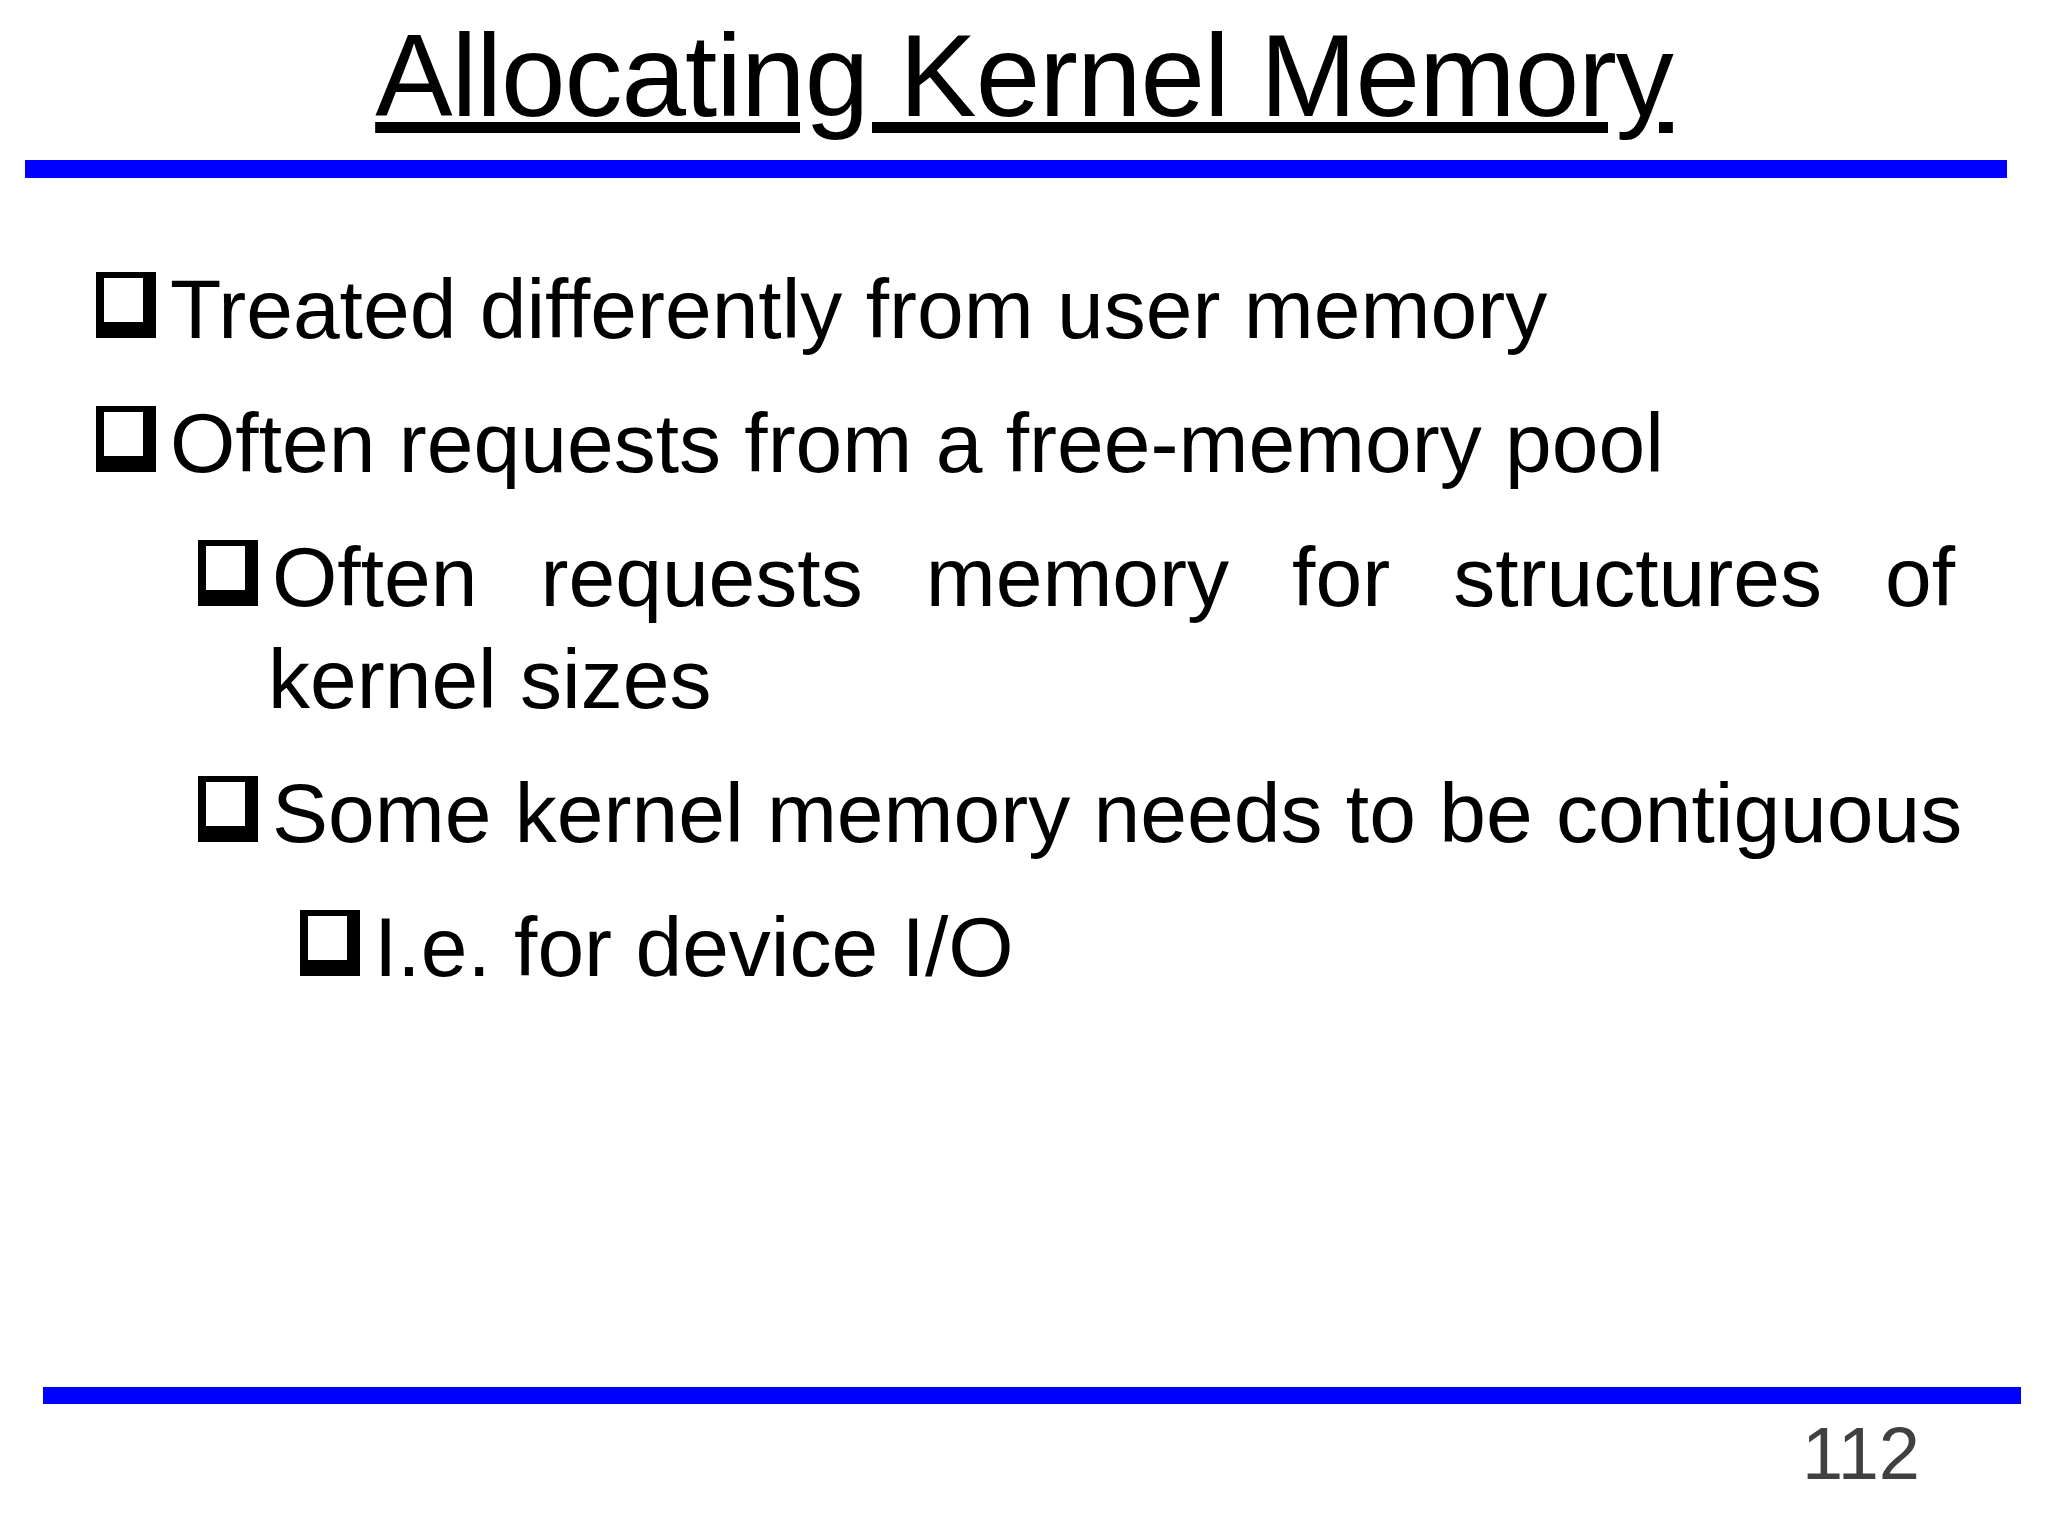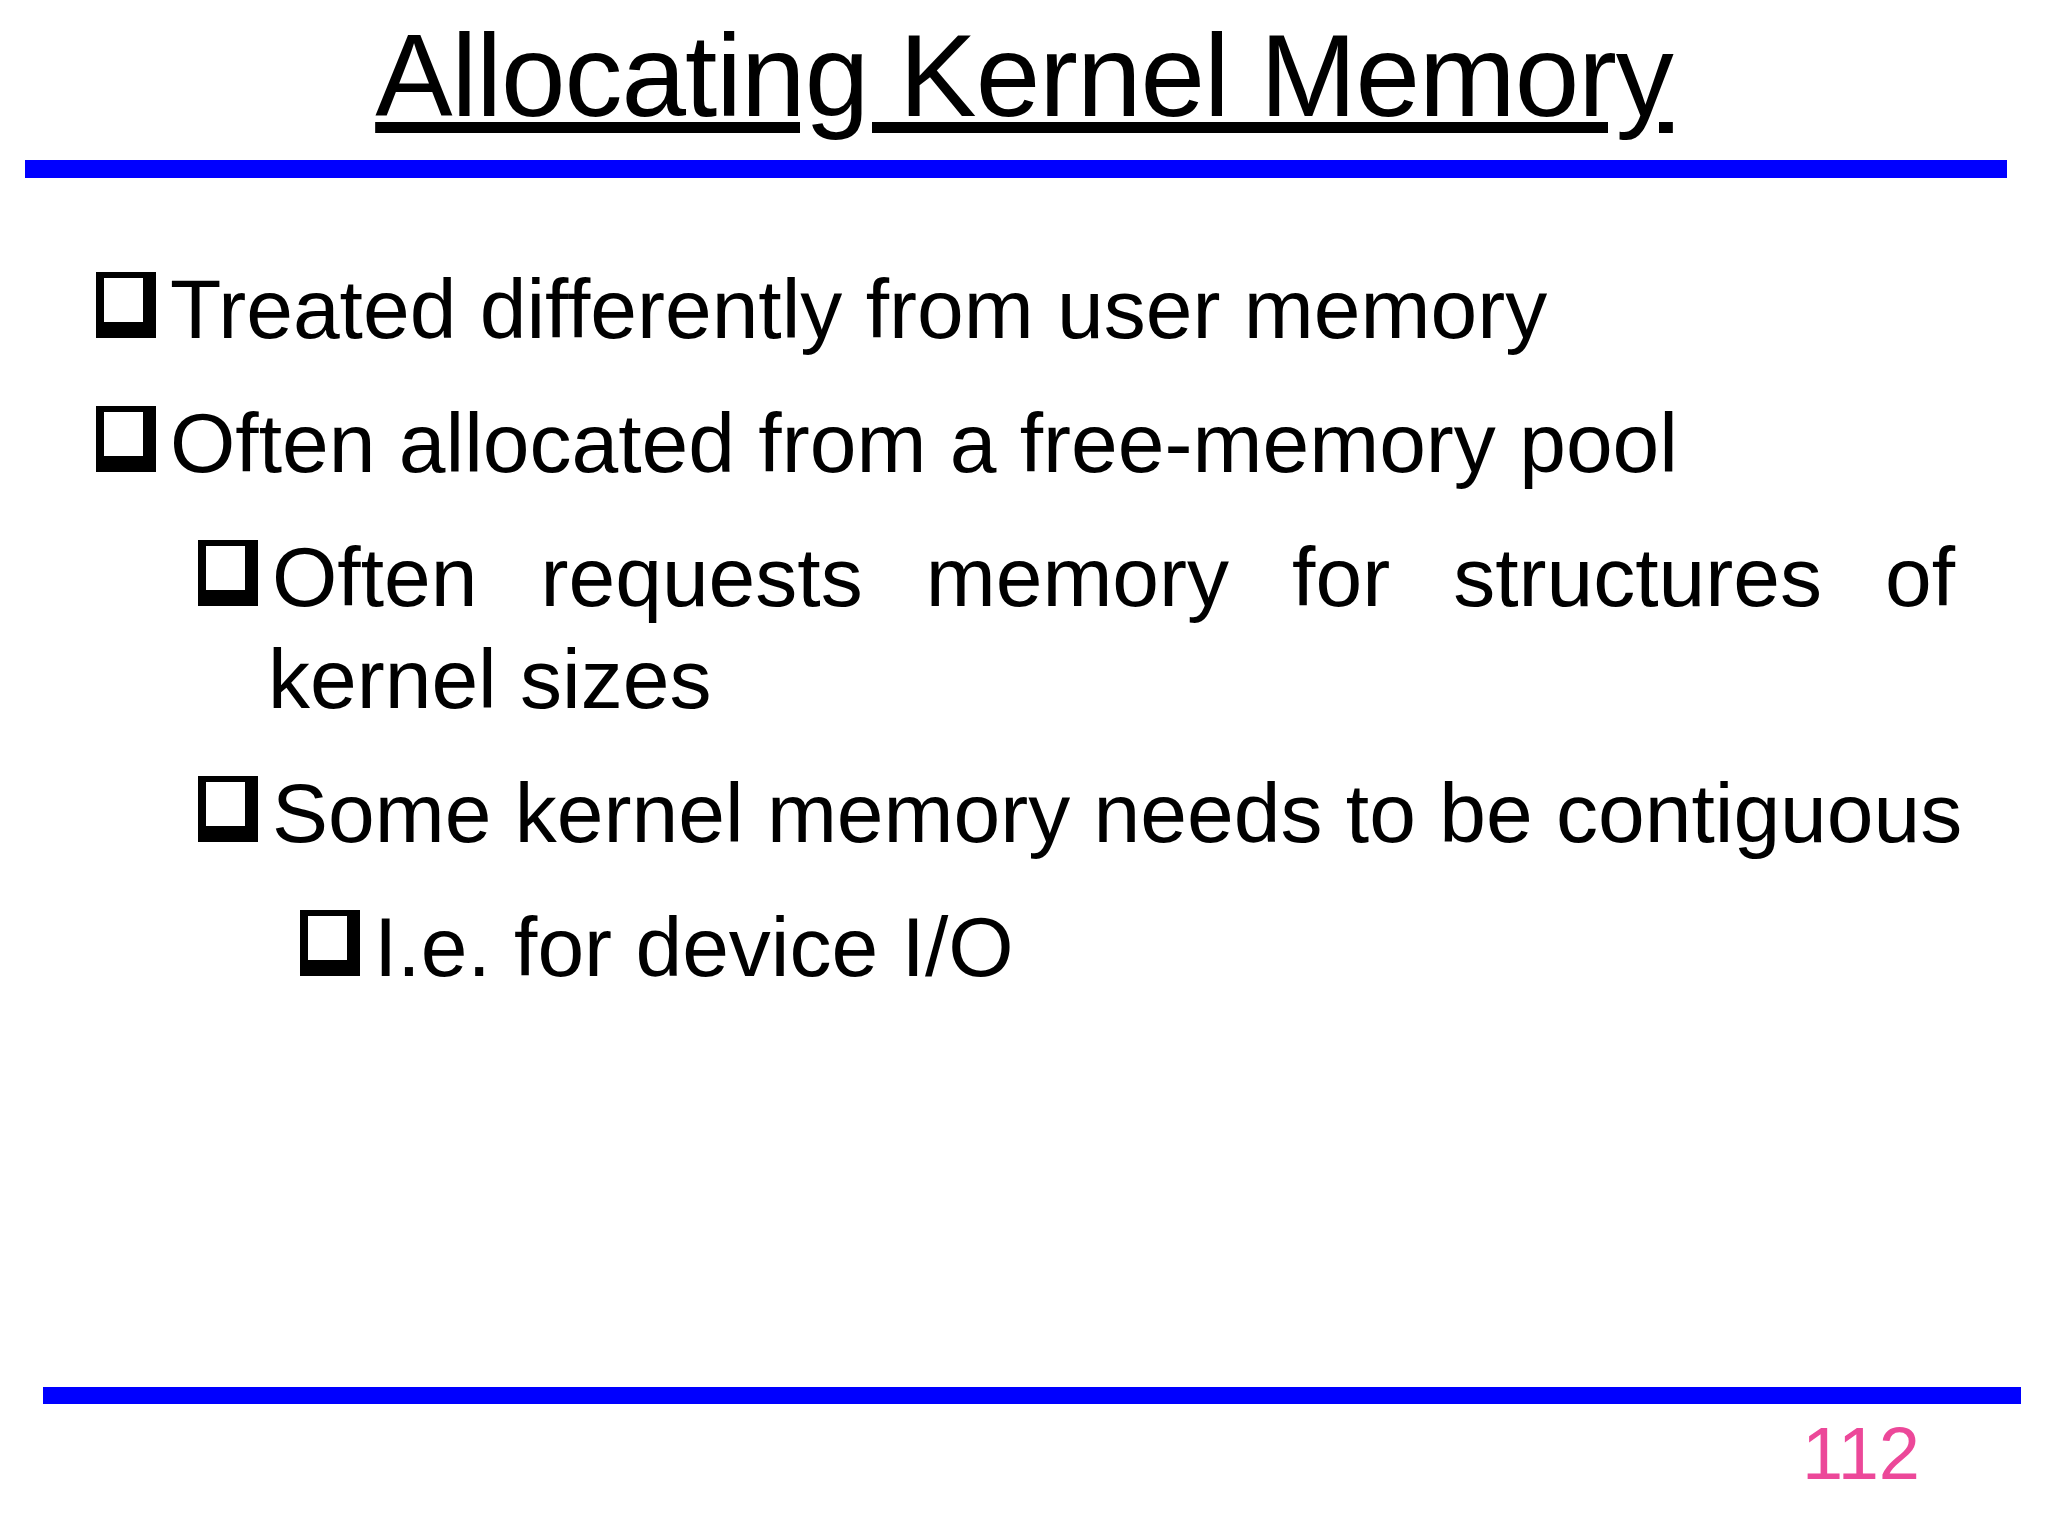--- a/index.html
+++ b/index.html
@@ -66,21 +66,21 @@
 
   <div class="rule rule-top" style="background: rgb(0, 0, 255);"></div>
 
   <div class="content">
 
     <div class="para l1">
       <span class="glyph"></span><span>Treated differently from user memory</span>
     </div>
 
     <div class="para l1">
-      <span class="glyph"></span><span>Often allocated from a free-memory pool</span>
+      <span class="glyph"></span><span>Often requests from a free-memory pool</span>
     </div>
 
     <div class="jpara">
       <div class="jrow">
         <span class="glyph"></span>
           <span class="jtext">Often requests memory for structures of</span>
       </div>
       <div class="wrapline">kernel sizes</div>
     </div>
 
@@ -89,15 +89,15 @@
     </div>
 
     <div class="para l3">
       <span class="glyph"></span><span>I.e. for device I/O</span>
     </div>
 
   </div>
 
   <div class="rule rule-bottom" style="background: rgb(0, 0, 255);"></div>
 
-  <div class="page-number" style="color: #ec4899;">112</div>
+  <div class="page-number" style="color: #404040;">112</div>
 
 </div>
 
 </body></html>

